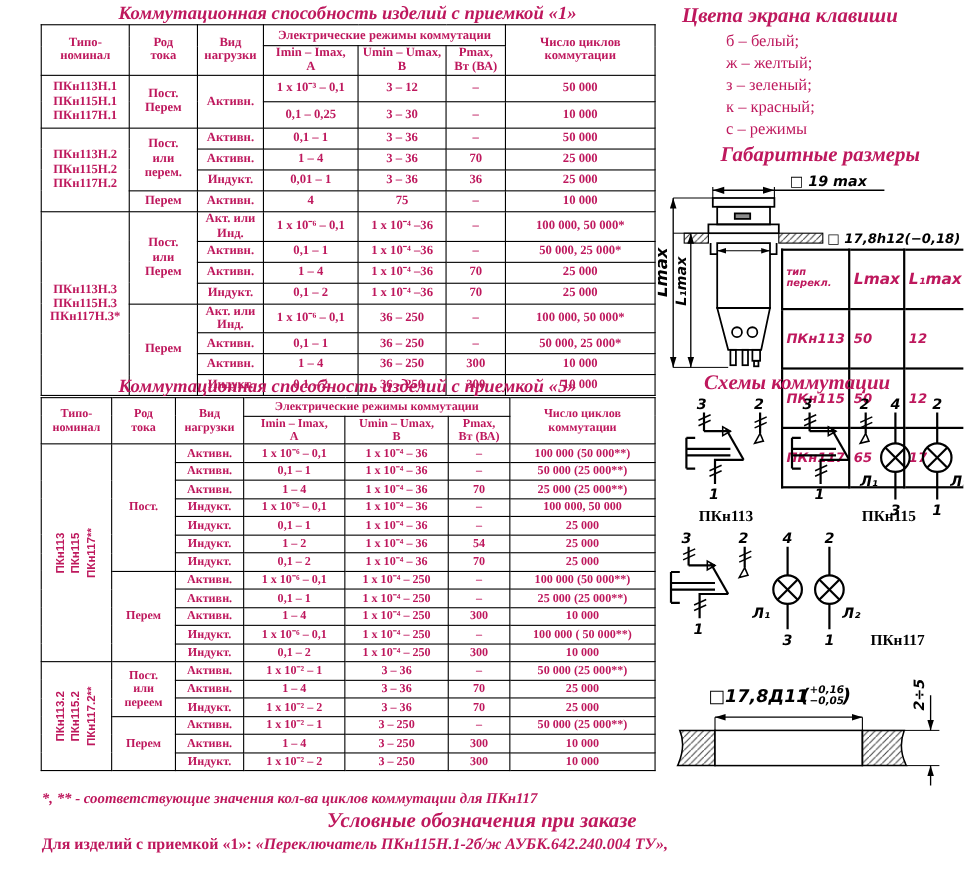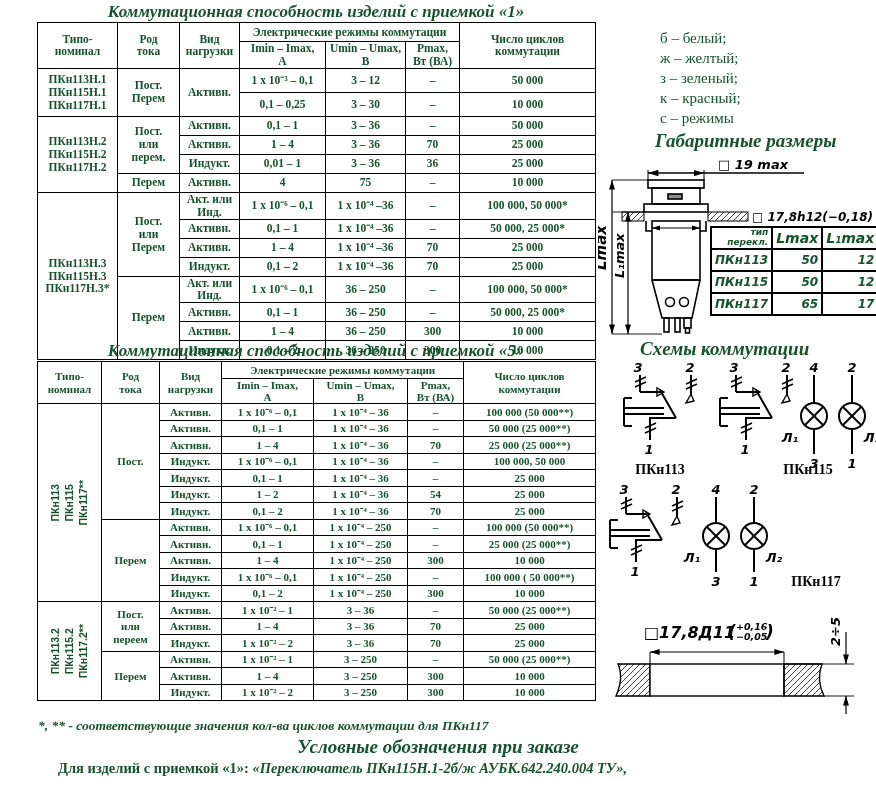--- a/index.html
+++ b/index.html
@@ -1,16 +1,16 @@
 <!DOCTYPE html>
 <html><head>
 <meta charset="utf-8">
 <style>
   html,body{margin:0;padding:0;background:#fff;}
-  #page{position:relative;width:876px;height:801px;background:#fff;color:#14532d;
+  #page{position:relative;width:876px;height:801px;background:#fff;color:#be185d;
         font-family:"Liberation Serif",serif;overflow:hidden;}
 
   
   .tbl-title{position:absolute;width:560px;text-align:center;font-weight:bold;
              font-style:italic;font-size:17px;font-family:"Liberation Serif",serif;}
   #t1-title{left:36px;top:2px;}
   #t2-title{left:36px;top:341px;}
 
   
   table.doc{border-collapse:collapse;table-layout:fixed;width:558px;position:absolute;left:37px;
@@ -27,43 +27,43 @@
   td.hd{font-size:11.5px;}
   td.hdn{font-family:"DejaVu Sans",sans-serif;font-size:11px;}
   td.vcell div{writing-mode:vertical-rl;transform:rotate(180deg);white-space:pre-line;
                margin:0 auto;line-height:1.35;font-size:10.5px;font-family:"Liberation Sans",sans-serif;}
 
   
   #footnote{position:absolute;left:38px;top:718px;font-style:italic;font-weight:bold;
             font-size:13.5px;}
   #order-title{position:absolute;left:0;top:736px;width:876px;text-align:center;
                font-weight:bold;font-style:italic;font-size:19px;}
-  .order-line{position:absolute;left:38px;font-size:14.5px;font-weight:bold;white-space:nowrap;margin-left:20px;}
+  .order-line{position:absolute;left:38px;font-size:14.5px;font-weight:bold;white-space:nowrap;}
   #order-line1{top:760px;}
   #order-line2{top:779px;}
   .order-line .rest{font-style:italic;}
 
   
   .rc-head{position:absolute;font-weight:bold;font-style:italic;font-size:19px;
            font-family:"Liberation Serif",serif;white-space:nowrap;}
   #colors-head{left:620px;top:4px;}
   #dims-head{left:622px;top:130px;margin-left:33px;}
   #schemes-head{left:640px;top:338px;font-style:italic;}
   #mount-head{left:610px;top:592px;}
   #color-list{position:absolute;left:660px;top:28px;font-weight:normal;font-size:15px;
               line-height:20px;}
   svg text{font-family:"DejaVu Sans",sans-serif;}
   svg .lbl-it{font-style:italic;font-weight:bold;}
   svg .ser{font-family:"Liberation Serif",serif;}
 
   
   #dims-table{position:absolute;left:710px;top:226px;border-collapse:collapse;
               font-family:"DejaVu Sans",sans-serif;}
-  #dims-table td{border:2px solid #000;text-align:right;font-weight:bold;font-style:italic;
-                 padding:0 3px;height:20px;font-size:12px;}
+  #dims-table td{border:2px solid #000;text-align:left;font-weight:bold;font-style:italic;
+                 padding:16px 3px;height:20px;font-size:12px;}
   #dims-table td.small{font-size:9px;line-height:1.1;white-space:pre-line;}
   #dims-table td.lhead{font-size:14px;}
 </style>
 </head>
 <body>
 
 <div id="page">
 
   <div id="t1-title" class="tbl-title">Коммутационная способность изделий с приемкой «1»</div>
 
@@ -396,20 +396,21 @@
     </tbody>
   </table>
 
   <div id="footnote">*, ** - соответствующие значения кол-ва циклов коммутации для ПКн117</div>
   <div id="order-title">Условные обозначения при заказе</div>
   <div id="order-line1" class="order-line">
     <span class="prefix">Для изделий с приемкой «1»:</span>
     <span class="rest">«Переключатель ПКн115Н.1-2б/ж  АУБК.642.240.004 ТУ»,</span>
   </div>
 
+  <div id="colors-head" class="rc-head">Цвета экрана клавиши</div>
   <div id="color-list">
     <div>б – белый;</div>
     <div>ж – желтый;</div>
     <div>з – зеленый;</div>
     <div>к – красный;</div>
     <div>с – режимы</div>
   </div>
 
   <div id="dims-head" class="rc-head">Габаритные размеры</div>
 

